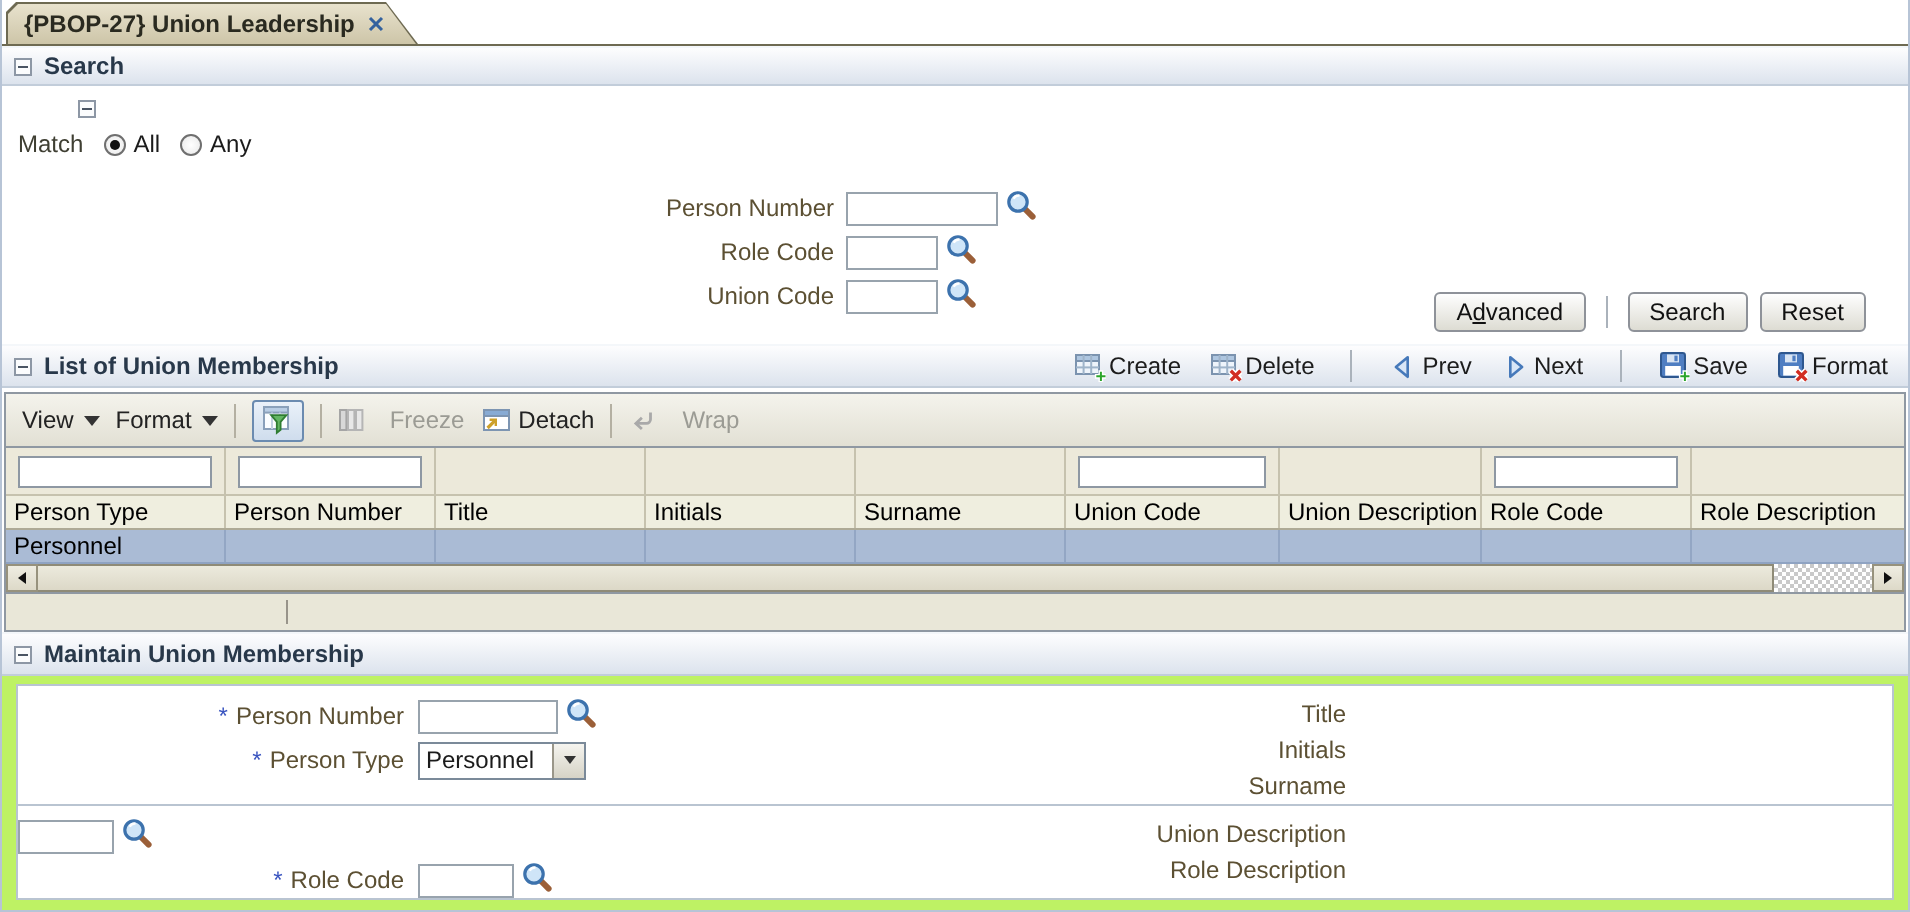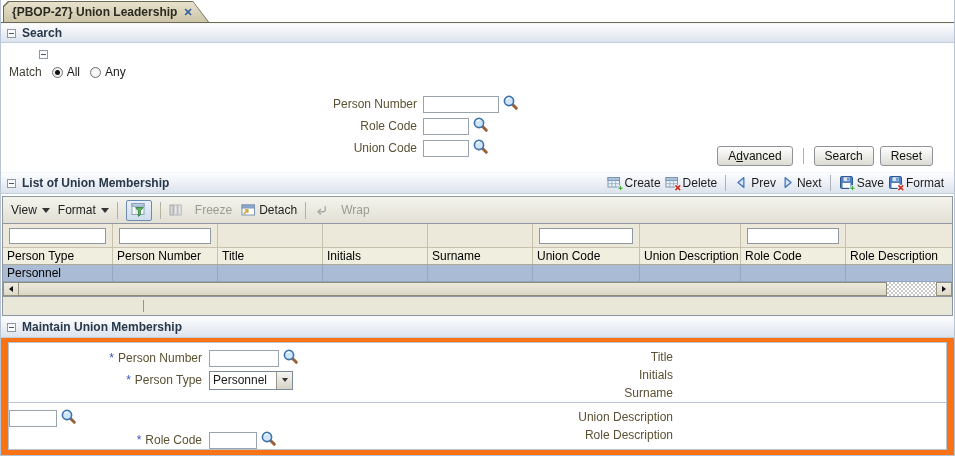--- a/index.html
+++ b/index.html
@@ -83,21 +83,21 @@
   .btn {
     height: 20px; padding: 0 10px; font-family: "Liberation Sans", sans-serif;
     font-size: 12px; color: #111;
     background: linear-gradient(#fefefe, #dddcd3);
     border: 1px solid #8e9299; border-radius: 3px; cursor: pointer;
   }
   .btn .mn { text-decoration: underline; }
   .vsep { width: 1px; height: 16px; background: #aab2bb; margin: 0 4px; }
   
   .list-header { height: 22px; justify-content: flex-start; }
-  .list-actions { margin-left: auto; display: flex; align-items: flex-start; gap: 4px; padding-right: 4px; }
+  .list-actions { margin-left: auto; display: flex; align-items: center; gap: 14px; padding-right: 4px; }
   .act { display: flex; align-items: center; gap: 2px; cursor: pointer; color: #1c1c1c; }
   .act svg { flex: 0 0 auto; }
   
   .table-block { border: 1px solid #8f98a2; border-left: none; border-right: none; margin: 2px 1px 0 1px; border-left: 1px solid #8f98a2; border-right: 1px solid #8f98a2; }
   .table-toolbar {
     height: 27px; background: linear-gradient(#f4f3ec, #e2e0d4);
     border-bottom: 1px solid #8f98a2;
     display: flex; align-items: center; padding: 0 8px; gap: 8px;
   }
   .menu-item { display: flex; align-items: center; gap: 5px; cursor: pointer; color: #222; }
@@ -140,21 +140,21 @@
       linear-gradient(45deg, #c9c9c9 25%, transparent 25%, transparent 75%, #c9c9c9 75%),
       linear-gradient(45deg, #c9c9c9 25%, #ffffff 25%, #ffffff 75%, #c9c9c9 75%);
     background-size: 4px 4px; background-position: 0 0, 2px 2px;
   }
   .tri-left { width:0;height:0;border-top:3px solid transparent;border-bottom:3px solid transparent;border-right:4px solid #111; }
   .tri-right { width:0;height:0;border-top:3px solid transparent;border-bottom:3px solid transparent;border-left:4px solid #111; }
   .bottom-strip { height: 18px; background: #e9e7d8; position: relative; }
   .strip-divider { position: absolute; left: 140px; top: 3px; width: 1px; height: 12px; background: #98948a; }
   
   .maintain-header { height: 22px; }
-  .maintain-body { height: 118px; padding: 4px 7px 6px 7px; background: #f97316; }
+  .maintain-body { height: 118px; padding: 4px 7px 6px 7px; background: #bef264; }
   .maintain-box { border: 1px solid #b9c4d1; height: 100%; background: #fff; }
   .m-group { display: flex; position: relative; }
   .m-group.g1 { height: 59px; padding-top: 5px; }
   .m-group.g2 { height: 47px; border-top: 1px solid #b9c4d1; padding-top: 5px; }
   .m-left { width: 480px; }
   .m-row { display: flex; align-items: center; height: 20px; margin-bottom: 2px; }
   .m-label { width: 200px; text-align: right; color: #5c5033; padding-right: 7px; white-space: nowrap; }
   .req { color: #3a55c0; margin-right: 4px; }
   .m-right { width: 184px; text-align: right; color: #5c5033; }
   .m-right div { height: 18px; line-height: 18px; }

